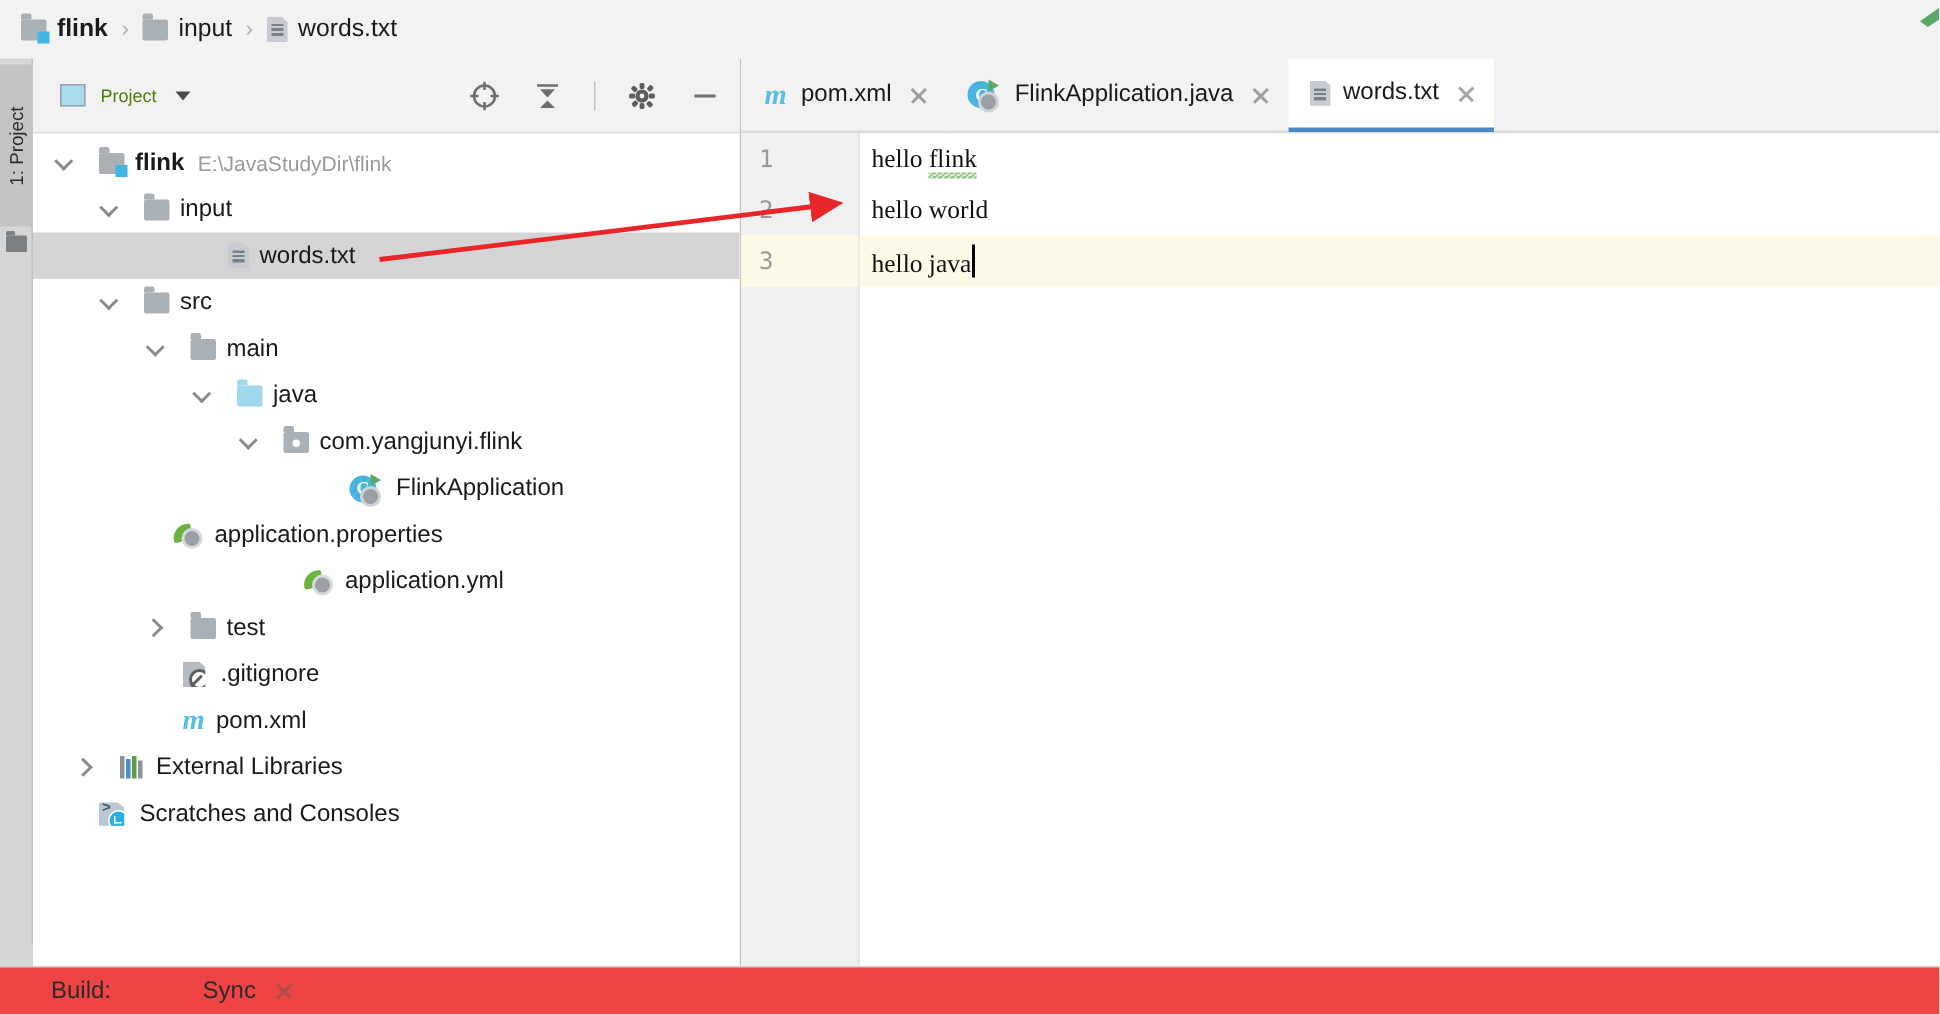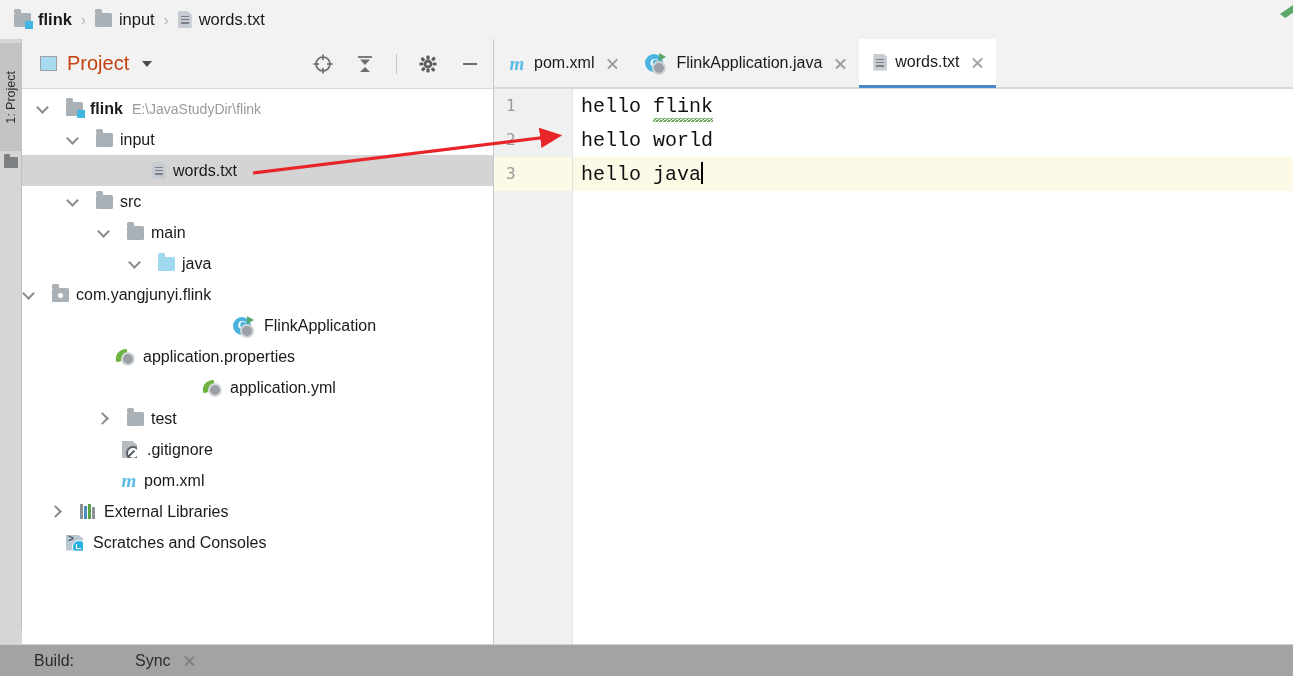--- a/index.html
+++ b/index.html
@@ -85,21 +85,21 @@
     border-right: 1px solid #c7c7c7;
   }
   .panel-header {
     position: relative;
     height: 50px; background: #f2f2f2;
     border-bottom: 1px solid #d9d9d9;
     display: flex; align-items: center;
   }
   .panel-title-wrap { display: flex; align-items: center; margin-left: 18px; }
   .panel-title {
-    font-size: 20px; color: #c2410c; margin-left: 10px;
+    font-size: 12px; color: #4d7c0f; margin-left: 10px;
   }
   .caret-down {
     width: 0; height: 0; margin-left: 13px;
     border-left: 5.5px solid transparent;
     border-right: 5.5px solid transparent;
     border-top: 6px solid #4a4a4a;
   }
   .panel-icons {
     position: absolute; right: 12px; top: 0; height: 50px;
     display: flex; align-items: center; gap: 20px;
@@ -360,22 +360,22 @@
     width: 79px; flex: 0 0 79px;
     text-align: left; padding-left: 12px;
     font-family: "DejaVu Sans Mono", monospace;
     font-size: 16px; color: #999999;
     background: #f0f0f0;
     height: 34px; line-height: 34px;
     border-right: 1px solid #e2e2e2;
   }
   .ln-text {
     padding-left: 8px;
-    font-family: Liberation Mono, monospace;
-    font-size: 20px; color: #111111;
+    font-family: Liberation Serif, serif;
+    font-size: 17px; color: #111111;
     white-space: pre;
     position: relative;
   }
   .squiggle {
     position: relative;
   }
   .squiggle::after {
     content: "";
     position: absolute; left: 0; right: 0; bottom: -4px; height: 4px;
     background-image:
@@ -384,21 +384,21 @@
     opacity: .85;
   }
   .caret {
     display: inline-block; width: 2px; height: 22px;
     background: #000000; vertical-align: -4px;
   }
 
   
   .bottom-bar {
     position: absolute; left: 0; bottom: 0; width: 1293px; height: 32px;
-    background: #a3a3a3;
+    background: #ef4444;
     border-top: 1px solid #d0d0d0;
     display: flex; align-items: center;
   }
   .bb-item {
     font-size: 16px; color: #2b2b2b;
     margin-left: 34px;
   }
   .bb-item.second { margin-left: 61px; }
   .bb-close {
     margin-left: 12px; width: 13px; height: 13px; position: relative; opacity: .45;
@@ -537,21 +537,21 @@
         <span class="ic ic-folder" style="margin-left:17px"></span>
         <span class="tree-label">main</span>
       </div>
 
       <div class="tree-row" style="padding-left:106px">
         <span class="twisty open"></span>
         <span class="ic ic-folder blue" style="margin-left:17px"></span>
         <span class="tree-label">java</span>
       </div>
 
-      <div class="tree-row" style="">
+      <div class="tree-row" style="padding-left:137px">
         <span class="twisty open"></span>
         <span class="ic ic-pkg" style="margin-left:17px"></span>
         <span class="tree-label">com.yangjunyi.flink</span>
       </div>
 
       <div class="tree-row" style="padding-left:186px">
         <span class="twisty none"></span>
         <span class="ic ic-spring" style="margin-left:12px">C</span>
         <span class="tree-label" style="margin-left:13px">FlinkApplication</span>
       </div>

